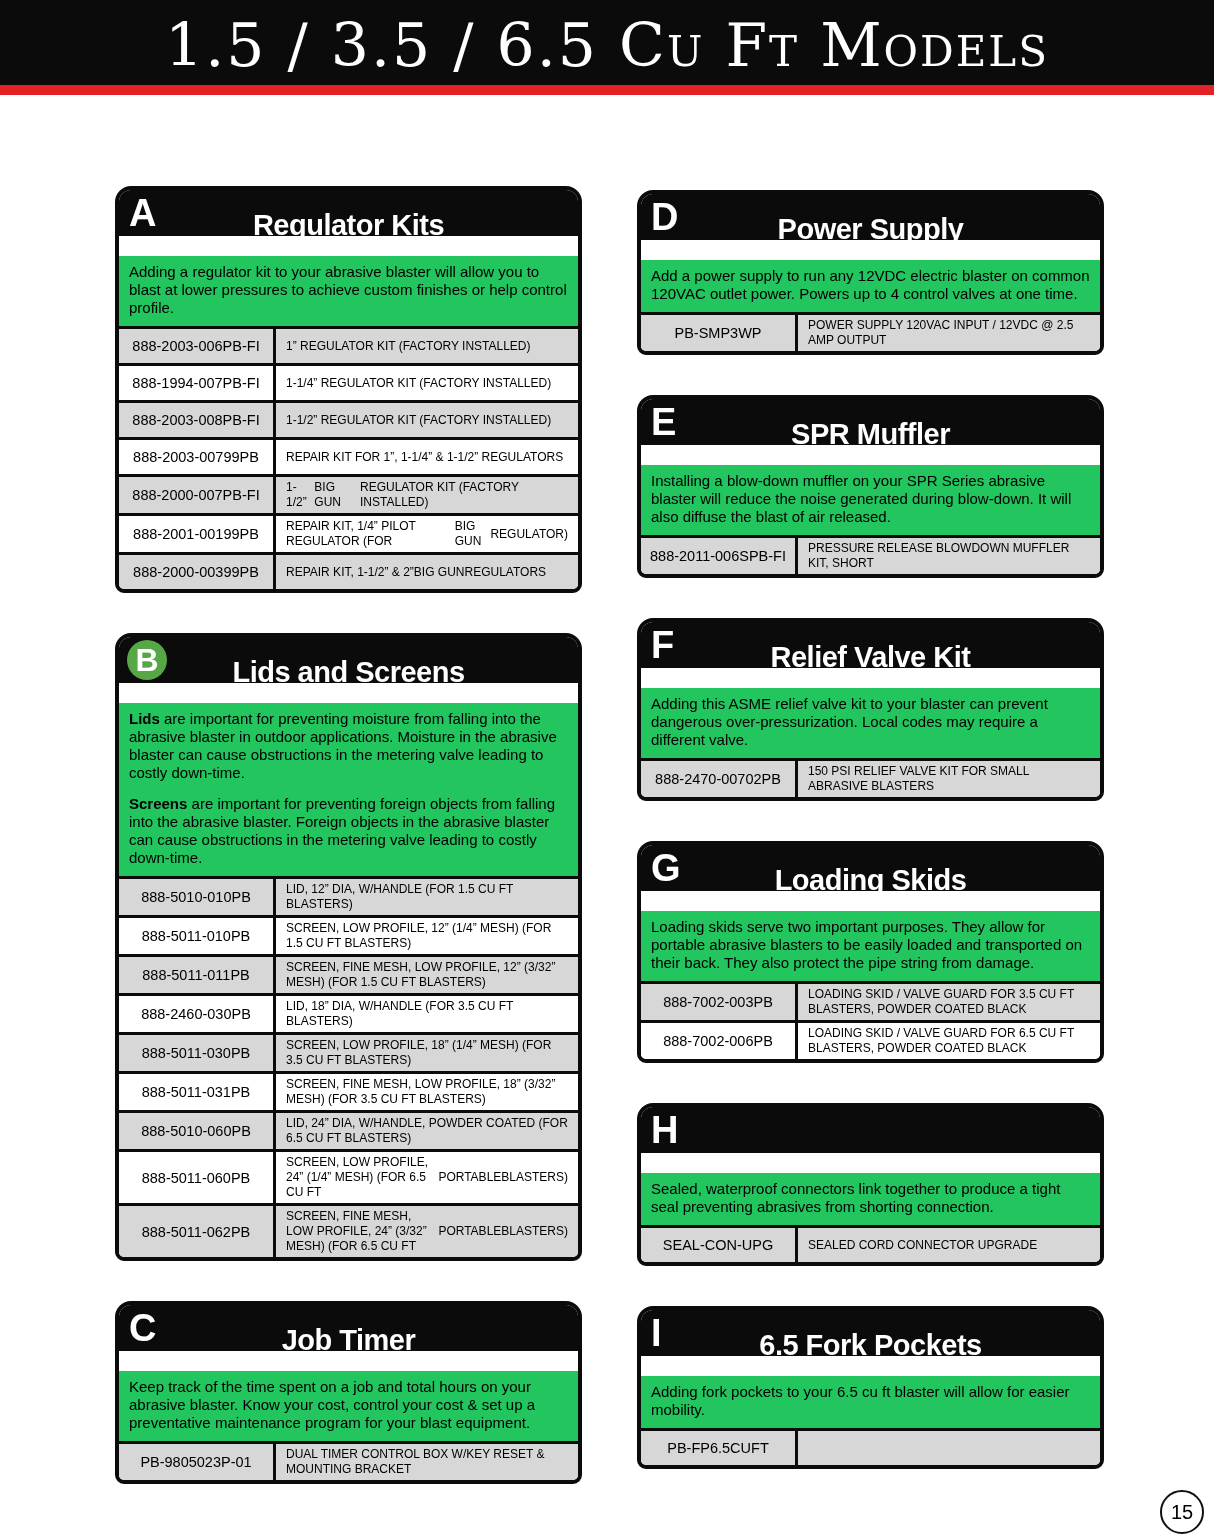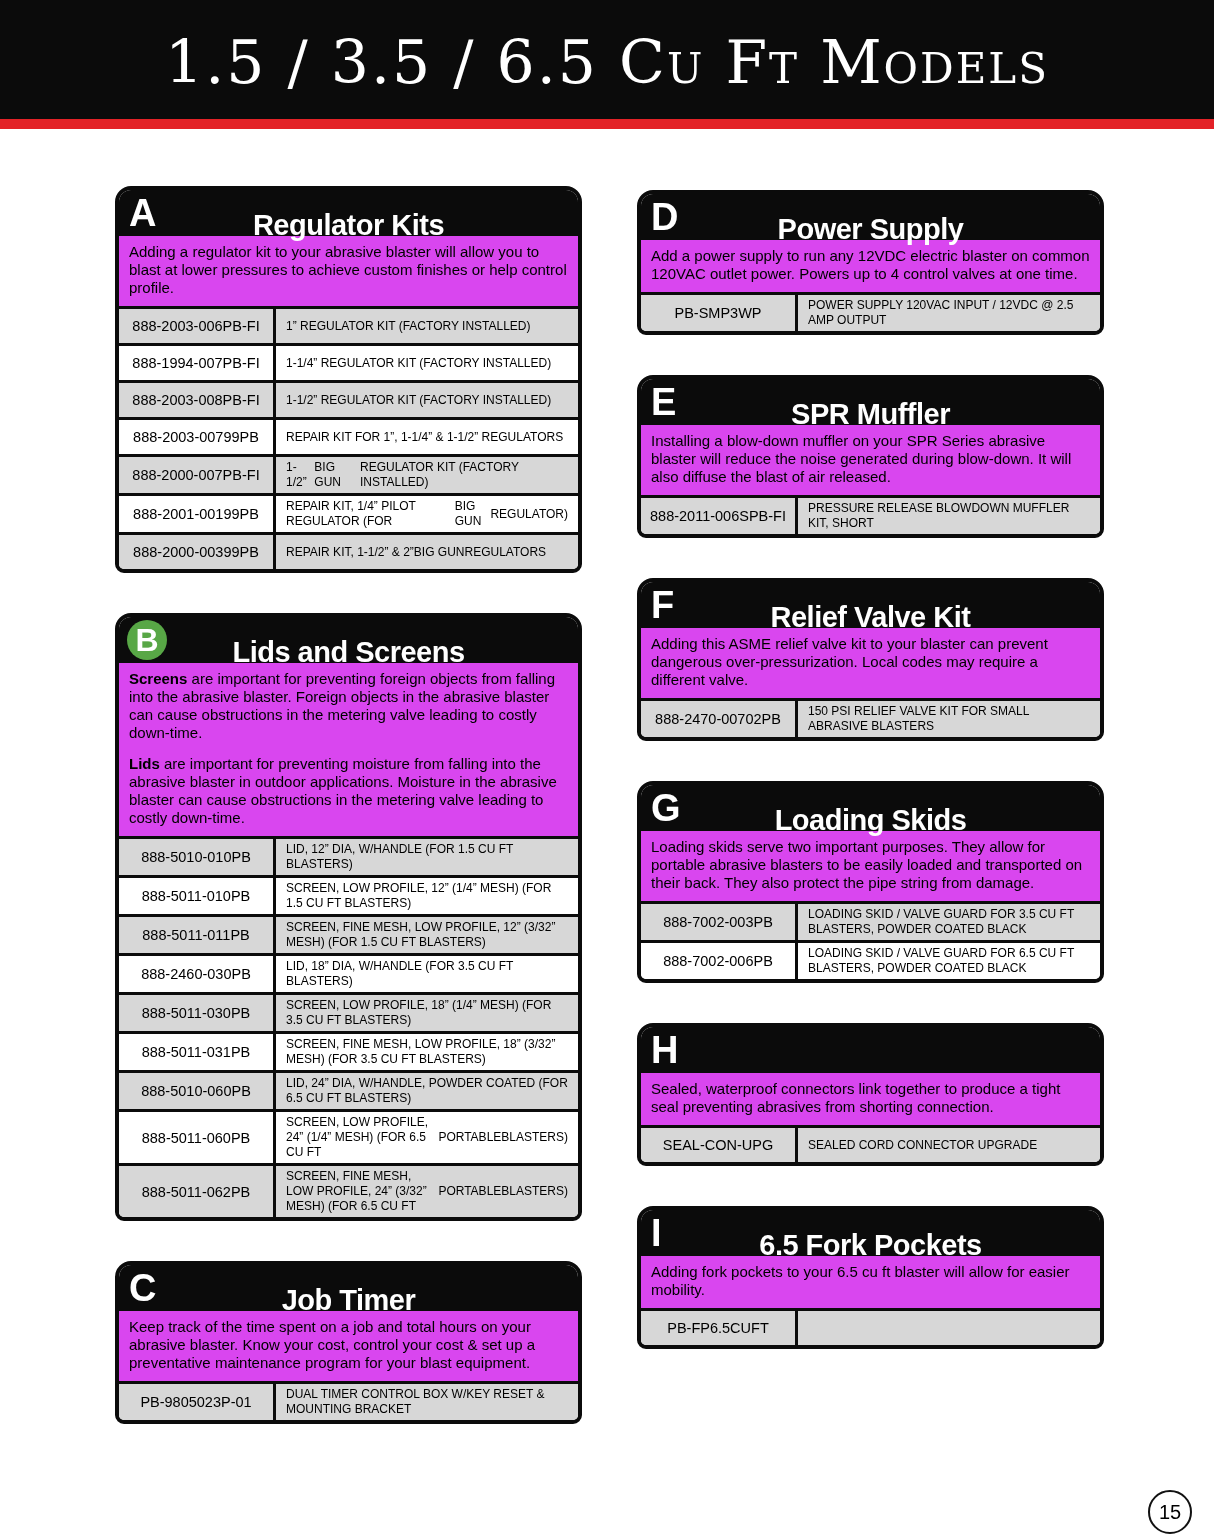--- a/index.html
+++ b/index.html
@@ -2,21 +2,21 @@
 <html style="--accent-red: #e32227; --row-gray: #d7d7d7; --badge-green: #58a746;"><head>
 <meta charset="utf-8">
 <style>
   html,body{margin:0;padding:0;background:#ffffff;}
   .page{
     position:relative;width:1214px;height:1540px;background:#ffffff;
     font-family:"Liberation Sans",sans-serif;color:#000;overflow:hidden;
   }
   
   .banner{
-    height:119px;background:#0b0b0b;display:flex;align-items:center;justify-content:center;
+    height:85px;background:#0b0b0b;display:flex;align-items:center;justify-content:center;
   }
   .banner-title{
     color:#ffffff;font-family:"DejaVu Serif",serif;font-variant:small-caps;
     font-size:60px;letter-spacing:2px;line-height:1;padding-top:4px;
   }
   .red-stripe{height:10px;background:var(--accent-red,#e32227);}
   
   .col{position:absolute;width:467px;}
   .col-left{left:115px;top:186px;}
   .col-right{left:637px;top:190px;}
@@ -29,38 +29,38 @@
   }
   .sec-letter{
     position:absolute;left:10px;top:3px;font-size:38px;font-weight:bold;line-height:40px;
   }
   .sec-letter.circle{
     left:8px;top:3px;width:40px;height:40px;border-radius:50%;
     background:var(--badge-green,#58a746);text-align:center;font-size:32px;line-height:40px;
   }
   .sec-title{font-size:29px;font-weight:bold;letter-spacing:-0.5px;margin-top:24px;}
   
-  .sec-desc{padding:7px 10px 9px 10px;font-size:15px;line-height:1.2;background:#d946ef;}
+  .sec-desc{padding:7px 10px 9px 10px;font-size:15px;line-height:1.2;background:#22c55e;margin-top:20px;}
   .sec-desc p{margin:0;}
   .sec-desc p + p{margin-top:13px;}
   
   .ptable{display:block;}
   .row{display:flex;border-top:3px solid #0b0b0b;min-height:34px;}
   .row.gray{background:var(--row-gray,#d7d7d7);}
   .row.white{background:#ffffff;}
   .cell{display:flex;align-items:center;}
   .cell.part{
     flex:0 0 150px;border-right:3px solid #0b0b0b;justify-content:center;
     font-size:14.5px;padding:3px 2px;text-align:center;
   }
   .cell.desc{flex:1;font-size:12px;line-height:1.25;padding:3px 10px;}
   .cell.desc b{font-weight:normal;}
   
   .page-num{
-    position:absolute;right:22px;bottom:6px;width:40px;height:40px;border:2.5px solid #111;
+    position:absolute;right:10px;bottom:6px;width:40px;height:40px;border:2.5px solid #111;
     border-radius:50%;display:flex;align-items:center;justify-content:center;font-size:20px;
   }
 </style>
 </head>
 <body>
 
 <div class="page">
   <div class="banner">
     <div class="banner-title">1.5 / 3.5 / 6.5 Cu Ft Models</div>
   </div>
@@ -125,22 +125,22 @@
             </div>
           </div>
         </div>
   </div>
       <div class="section">
     <div class="sec-head">
       <div class="sec-letter circle">B</div>
       <div class="sec-title">Lids and Screens</div>
     </div>
     <div class="sec-desc">
+          <p><b>Lids</b><span> are important for preventing moisture from falling into the abrasive blaster in outdoor applications. Moisture in the abrasive blaster can cause obstructions in the metering valve leading to costly down-time.</span></p>
           <p><b>Screens</b><span> are important for preventing foreign objects from falling into the abrasive blaster. Foreign objects in the abrasive blaster can cause obstructions in the metering valve leading to costly down-time.</span></p>
-          <p><b>Lids</b><span> are important for preventing moisture from falling into the abrasive blaster in outdoor applications. Moisture in the abrasive blaster can cause obstructions in the metering valve leading to costly down-time.</span></p>
         </div>
     <div class="ptable">
           <div class="row gray">
             <div class="cell part">888-5010-010PB</div>
             <div class="cell desc">
               <span>LID, 12” DIA, W/HANDLE (FOR 1.5 CU FT BLASTERS)</span>
             </div>
           </div>
           <div class="row white">
             <div class="cell part">888-5011-010PB</div>

